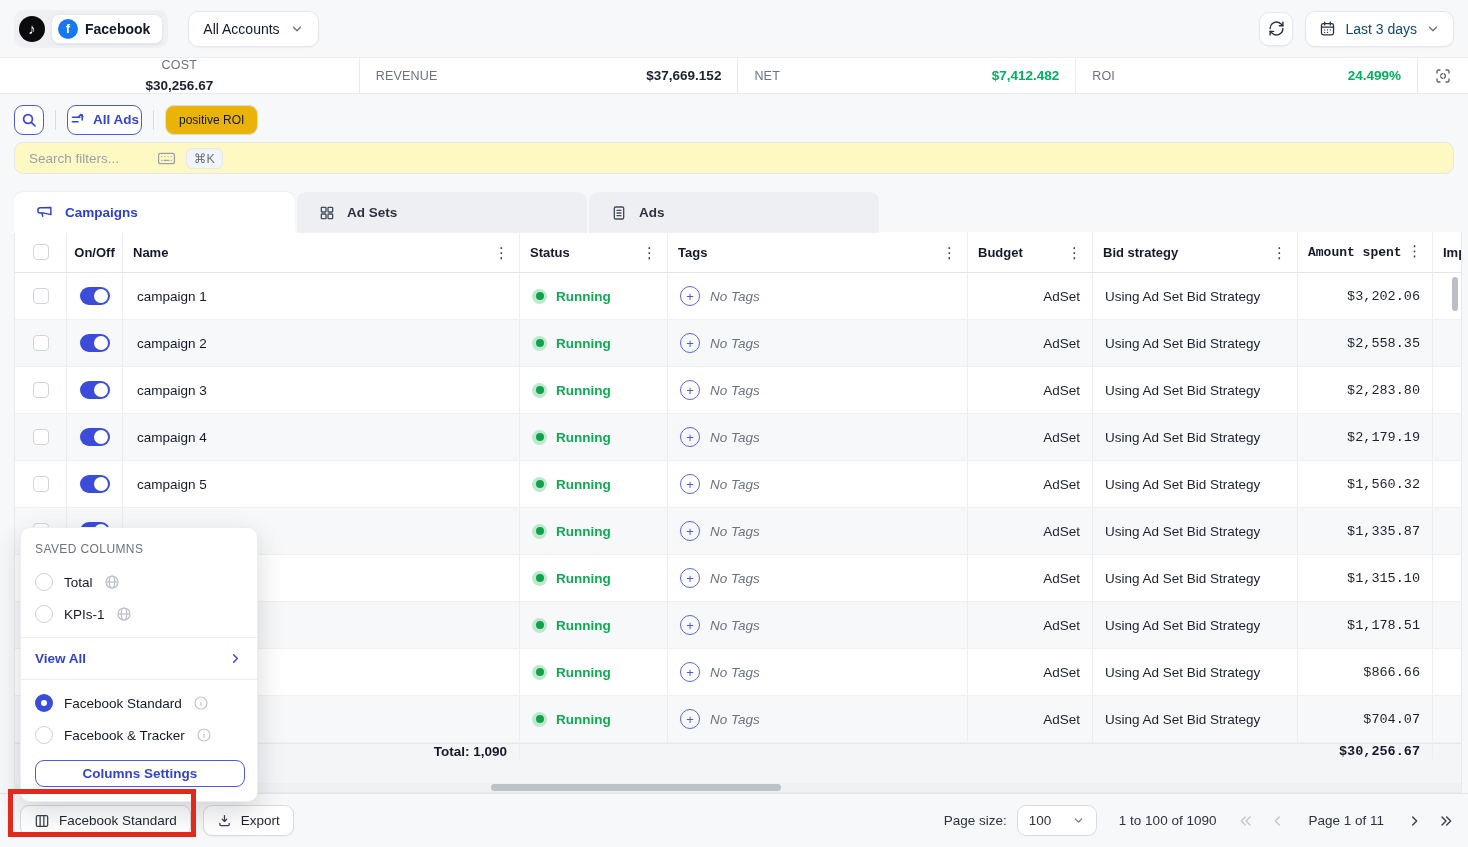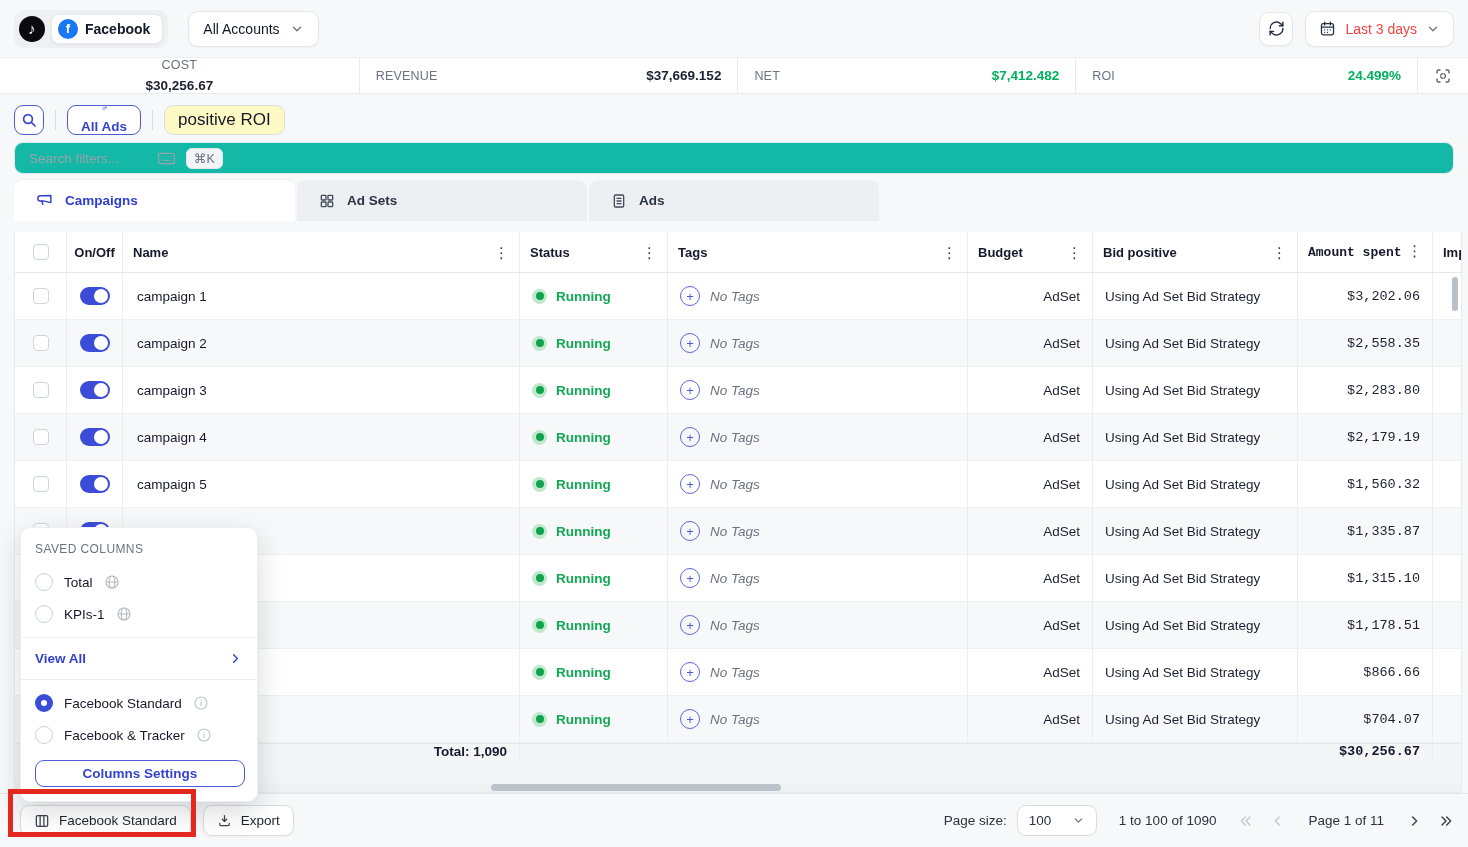--- a/index.html
+++ b/index.html
@@ -27,55 +27,55 @@
     display:flex; align-items:center; justify-content:center; font-weight:bold; font-size:13px; }
   .fb-label { font-weight:600; font-size:14px; color:#111827; }
   .account-btn { display:flex; align-items:center; gap:10px; background:#fff; border:1px solid #e3e6ea;
     border-radius:10px; height:36px; padding:0 14px; font-size:14px; color:#111827;
     box-shadow:0 1px 2px rgba(16,24,40,.04); }
   .topbar-right { display:flex; align-items:center; gap:12px; }
   .icon-btn { width:34px; height:34px; background:#fff; border:1px solid #e3e6ea; border-radius:10px;
     display:flex; align-items:center; justify-content:center; color:#273043;
     box-shadow:0 1px 2px rgba(16,24,40,.04); }
   .date-btn { display:flex; align-items:center; gap:9px; background:#fff; border:1px solid #e3e6ea;
-    border-radius:10px; height:36px; padding:0 13px; font-size:14px; color:#ef4444;
+    border-radius:10px; height:36px; padding:0 13px; font-size:14px; color:#0c4a6e;
     box-shadow:0 1px 2px rgba(16,24,40,.04); }
   .chev { color:#6b7280; }
 
   
   .statsbar { position:absolute; left:0; top:57px; width:1468px; height:37px; background:#fff;
     border-top:1px solid #eceef1; border-bottom:1px solid #e9ebee; display:flex; align-items:stretch; }
   .stat-cell { display:flex; align-items:center; justify-content:space-between; padding:0 16px;
     border-right:1px solid #e9ebee; }
   .stat-cell .slabel { color:#6b7280; font-size:12.5px; letter-spacing:.2px; }
   .stat-cell .svalue { font-weight:bold; font-size:13.5px; color:#1b2130; }
   .stat-cost { width:361px;flex-direction:column; } .stat-revenue { width:380px; } .stat-net { width:339px; } .stat-roi { width:343px; }
   .stat-green { color:#00b15d !important; }
   .stat-icon-cell { flex:1; display:flex; align-items:center; justify-content:center; color:#58606e; border-right:none; }
 
   
   .filterrow { position:absolute; left:14px; top:104px; height:31px; display:flex; align-items:center; }
   .search-sq { width:30px; height:30px; border:1.4px solid #4d5bd6; border-radius:9px; background:#fff;
     display:flex; align-items:center; justify-content:center; color:#3a49d2; }
   .vdiv { width:1px; height:20px; background:#d9dce1; margin:0 11px; }
-  .allads-btn { display:flex; align-items:center; gap:8px; height:30px; padding:0 13px;
-    border:1.4px solid #4d5bd6; border-radius:9px; background:#fff; color:#3444cd; font-weight:600; font-size:13.5px;flex-direction:column; }
+  .allads-btn { display:flex; align-items:center; gap:8px; height:30px; padding:0 2px;
+    border:1.4px solid #4d5bd6; border-radius:9px; background:#fff; color:#3444cd; font-weight:600; font-size:13.5px; }
   .chip { height:30px; padding:0 13px; display:flex; align-items:center; border:1px solid #d9dce1;
-    border-radius:9px; background:#fef9c3; color:#15192b; font-size:17px; }
-  .searchbox { position:absolute; left:14px; top:142px; width:1440px; height:32px; background:#14b8a6;
+    border-radius:9px; background:#eab308; color:#15192b; font-size:12px; }
+  .searchbox { position:absolute; left:14px; top:142px; width:1440px; height:32px; background:#fef9c3;
     border:1px solid #e3e6ea; border-radius:9px; display:flex; align-items:center; padding:0 14px; gap:10px; }
   .searchbox input { border:none; outline:none; width:118px; font-size:13.5px; color:#374151;
     font-family:inherit; background:transparent; }
   .searchbox input::placeholder { color:#9aa1ab; }
   .kbd-icon { color:#9aa1ab; }
   .kbd-badge { background:#f2f4f6; border:1px solid #e5e8ec; color:#6b7280; border-radius:6px;
     padding:2px 7px; font-size:12.5px; }
 
   
-  .tabsrow { position:absolute; left:14px; top:180px; height:41px; display:flex; gap:2px; z-index:5; }
+  .tabsrow { position:absolute; left:14px; top:192px; height:41px; display:flex; gap:2px; z-index:5; }
   .tab { display:flex; align-items:center; gap:12px; padding:0 0 0 22px; border-radius:9px 9px 0 0;
     font-size:13.5px; font-weight:bold; }
   .tab-active { background:#fff; color:#2e3ecf; width:281px; box-shadow:0 -1px 2px rgba(16,24,40,.04); }
   .tab-idle { background:#edeff2; color:#2b3342; width:290px; }
   .tab-idle .tabicon { color:#444c5a; }
   .tab-active .tabicon { color:#3040cf; }
 
   
   .tablewrap { position:absolute; left:14px; top:232px; width:1448px; height:561px; background:#fff;
     border:1px solid #e8eaed; border-top:none; }
@@ -297,21 +297,21 @@
       </div>
     <div class="hcell c-tags">
         <span>Tags</span>
         <span class="kebab">⋮</span>
       </div>
     <div class="hcell c-budget">
         <span>Budget</span>
         <span class="kebab">⋮</span>
       </div>
     <div class="hcell c-bid">
-        <span>Bid positive</span>
+        <span>Bid strategy</span>
         <span class="kebab">⋮</span>
       </div>
     <div class="hcell c-spent">
         <span>Amount spent</span>
         <span class="kebab">⋮</span>
       </div>
     <div class="hcell c-imp">
         <span>Imp</span>
       </div>
   </div>

